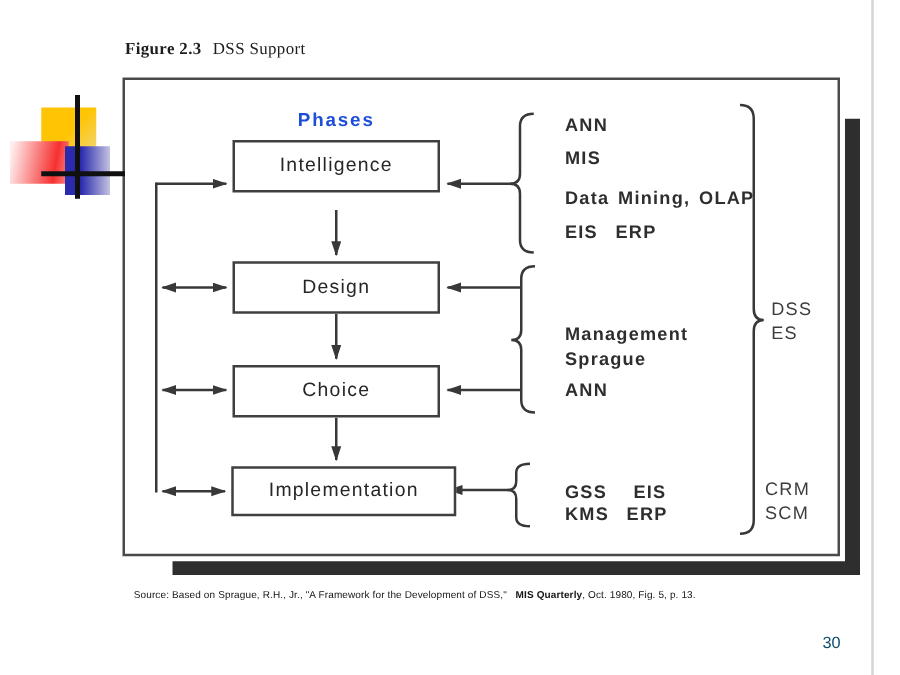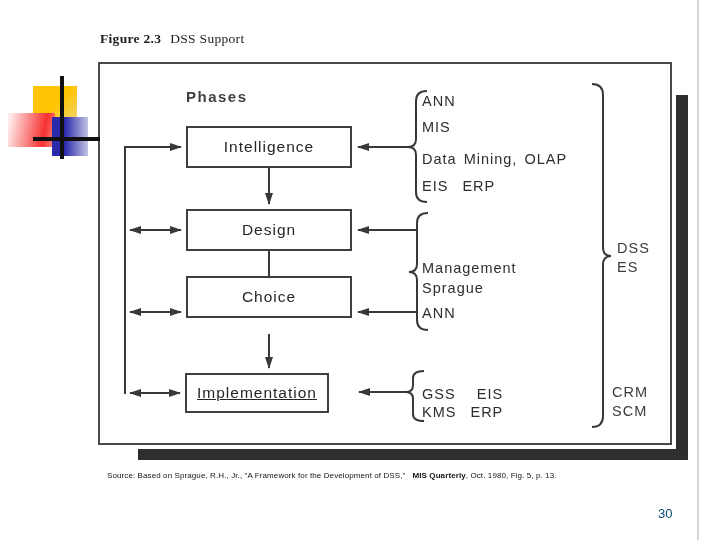--- a/index.html
+++ b/index.html
@@ -26,37 +26,37 @@
   .sq{position:absolute;z-index:3;}
   .sq.yellow{left:33px;top:86px;width:44px;height:32px;background:linear-gradient(135deg,#ffc404 55%,#f3d468);}
   .sq.red{left:8px;top:113px;width:47px;height:34px;background:linear-gradient(100deg,#ffecec 5%,#f63030 75%,#fa8a8a);}
   .sq.blue{left:52px;top:117px;width:36px;height:39px;background:linear-gradient(to right,#2a2aac 35%,#c3c3e2);}
   .cross-v{position:absolute;left:60px;top:76px;width:4px;height:83px;background:#101010;z-index:4;}
   .cross-h{position:absolute;left:33px;top:137px;width:67px;height:4px;background:#101010;z-index:4;}
   
   .diagram-svg{position:absolute;left:0;top:0;width:720px;height:540px;z-index:5;}
   
   .phases-heading{
-    position:absolute;left:186px;top:88px;width:166px;text-align:left;z-index:6;
-    font-size:15px;font-weight:bold;color:#404040;letter-spacing:1.5px;
+    position:absolute;left:186px;top:88px;width:166px;text-align:center;z-index:6;
+    font-size:15px;font-weight:bold;color:#1d4ed8;letter-spacing:1.5px;
   }
   .pbox{
     position:absolute;left:186px;width:166px;height:42px;box-sizing:border-box;
     background:#fff;border:2px solid #3f3f3f;z-index:6;
     display:flex;align-items:center;justify-content:center;
     font-size:15.5px;color:#262626;letter-spacing:1px;
   }
-  .pbox.b0{top:126px;}
+  .pbox.b0{top:112px;}
   .pbox.b1{top:209px;text-align:right;}
-  .pbox.b2{top:276px;text-align:right;}
-  .pbox.b3{top:373px;left:185px;width:144px;height:40px;text-decoration:underline;}
+  .pbox.b2{top:292px;text-align:right;}
+  .pbox.b3{top:373px;left:185px;width:180px;height:40px;}
   
   .tline{
-    position:absolute;left:422px;z-index:6;font-size:14.5px;color:#2e2e2e;
-    letter-spacing:1px;word-spacing:2px;white-space:pre;line-height:16px;
+    position:absolute;left:452px;z-index:6;font-size:14.5px;color:#2e2e2e;
+    letter-spacing:1px;word-spacing:2px;white-space:pre;line-height:16px;font-weight:bold;
   }
   .rlabel{
     position:absolute;z-index:6;font-size:14.5px;color:#3c3c3c;
     letter-spacing:1px;white-space:pre;line-height:16px;
   }
   
   .source{
     position:absolute;left:107px;top:471px;z-index:6;font-size:8px;color:#141414;
     letter-spacing:.1px;white-space:pre;
   }

